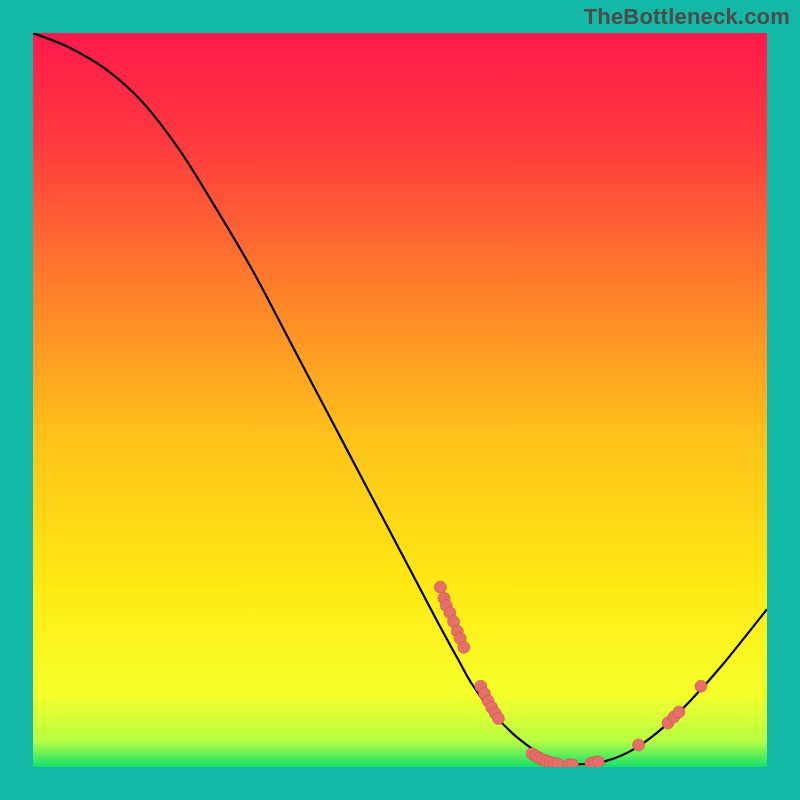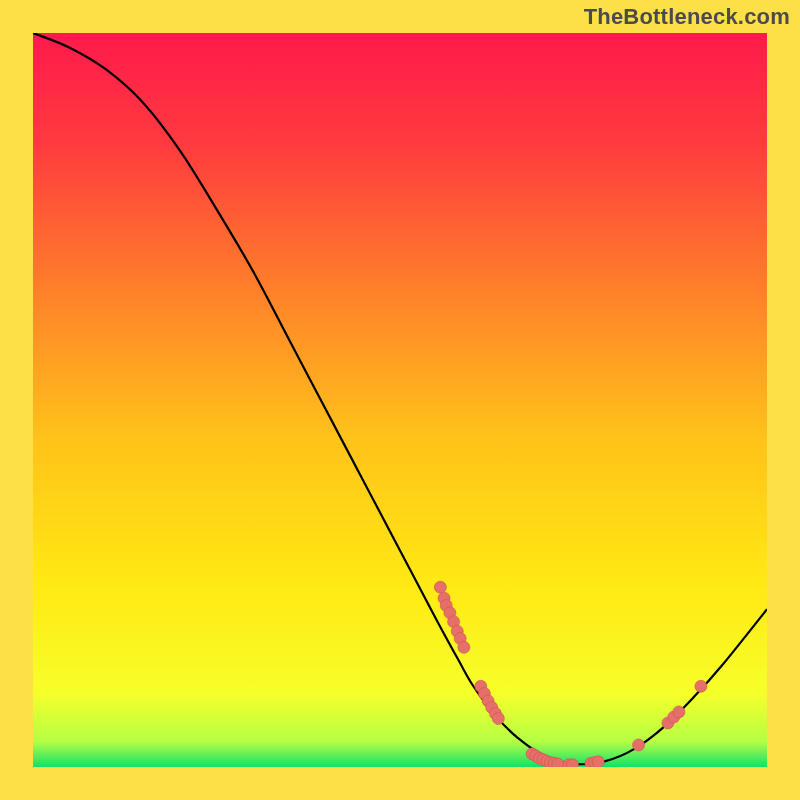--- a/index.html
+++ b/index.html
@@ -8,21 +8,21 @@
     background: #000;
     width: 800px;
     height: 800px;
     overflow: hidden;
     font-family: Arial, Helvetica, sans-serif;
   }
   .frame {
     position: relative;
     width: 800px;
     height: 800px;
-    background: #fde047;
+    background: #14b8a6;
   }
   .watermark {
     position: absolute;
     top: 4px;
     right: 10px;
     color: #4b4b4b;
     font-size: 22px;
     font-weight: bold;
     letter-spacing: 0.2px;
     z-index: 3;

